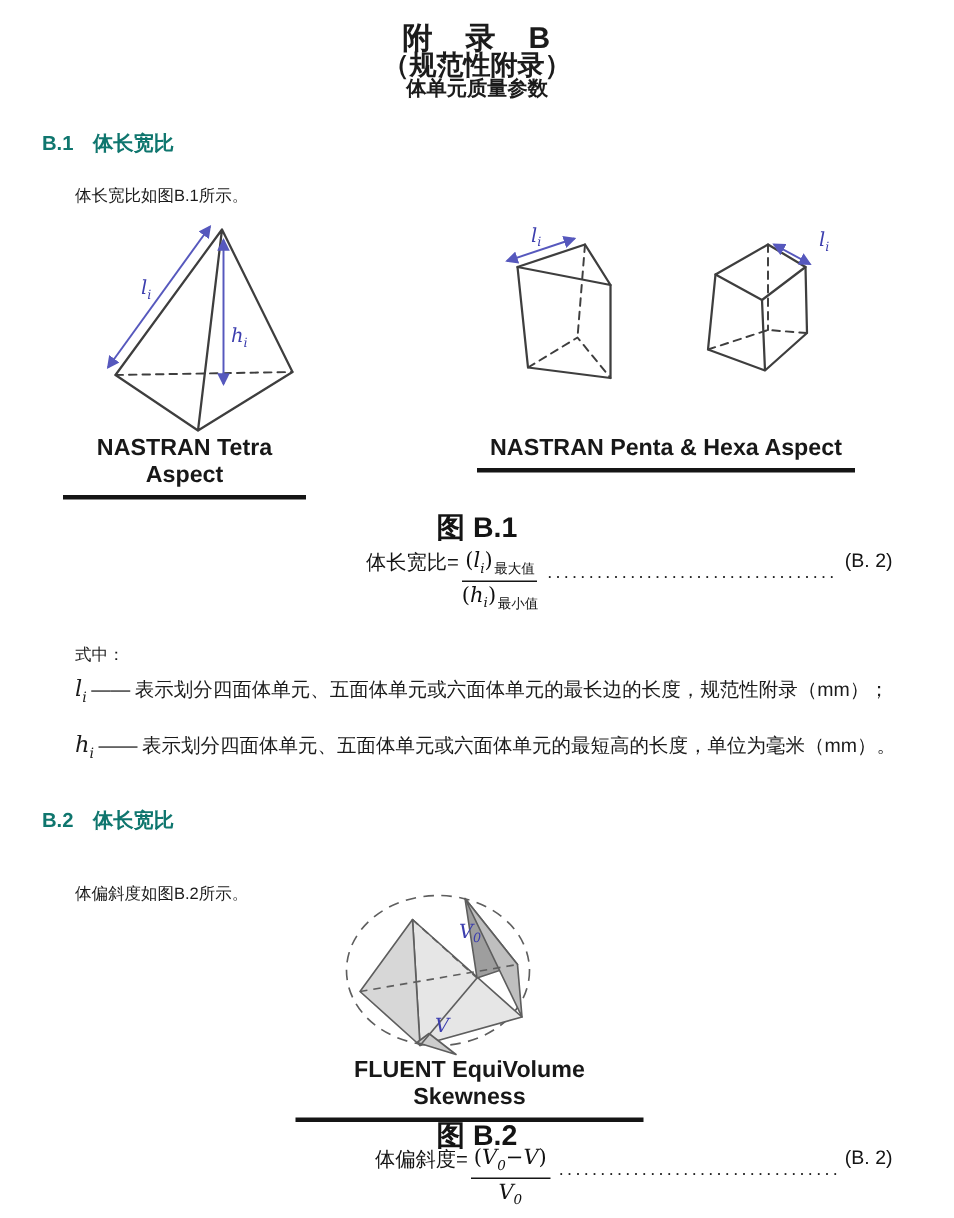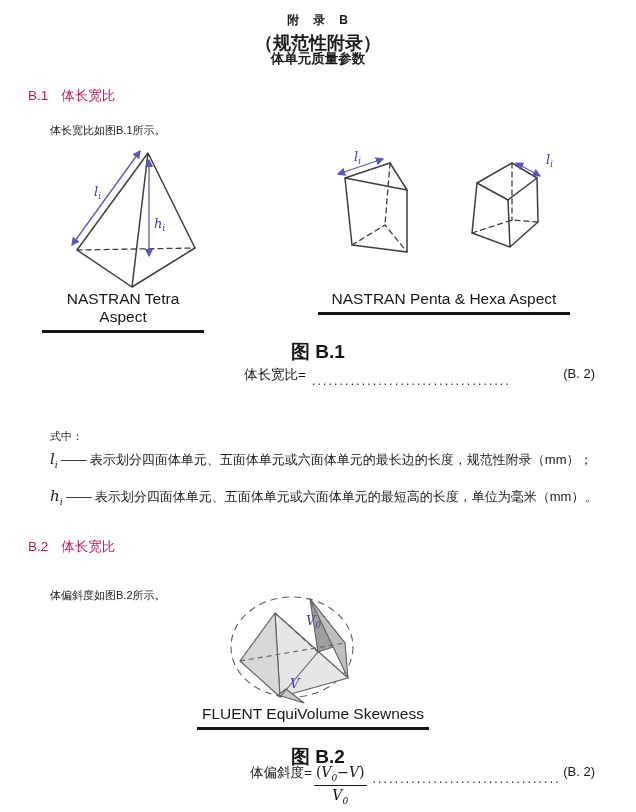--- a/index.html
+++ b/index.html
@@ -1,37 +1,37 @@
 <!DOCTYPE html>
 <html><head>
 <meta charset="utf-8">
 <style>
   *{box-sizing:border-box;margin:0;padding:0}
   html,body{width:636px;height:812px;background:#ffffff}
   body{font-family:"Liberation Sans",sans-serif;color:#1b1b1b;position:relative;overflow:hidden}
   .abs{position:absolute}
   .ctr{left:0;width:636px;text-align:center}
-  .title1{top:12px;font-size:12px;font-weight:bold;letter-spacing:1px}
+  .title1{top:12px;font-size:20px;font-weight:bold;letter-spacing:1px}
   .title2{top:31px;font-size:18px;font-weight:bold}
   .title3{top:50px;font-size:13.5px;font-weight:bold}
-  .sechead{font-size:13.5px;font-weight:normal;color:#be185d}
+  .sechead{font-size:13.5px;font-weight:bold;color:#0f766e}
   .sechead .no{margin-right:13px}
   #sec-b1{left:28px;top:87px}
   #sec-b2{left:28px;top:538px}
   .para{font-size:11px;color:#1b1b1b}
   #intro-b1{left:50px;top:123px}
   #intro-b2{left:50px;top:588px}
   #where{left:50px;top:429px}
   .defrow{left:50px;width:570px;font-size:13px;white-space:nowrap}
   #def-l{top:450px}
   #def-h{top:487px}
   .dvar{font-family:"DejaVu Serif",serif;font-style:italic;font-size:15px}
   .dvar sub{font-size:9.5px}
   .ddash{margin:0 3px}
-  .figcap{text-align:center;font-size:15.5px;font-weight:400;color:#181818;
+  .figcap{text-align:center;font-size:15.5px;font-weight:700;color:#181818;
           padding-bottom:4px;border-bottom:3px solid #151515}
   #cap-tetra{left:42px;top:290px;width:162px}
   #cap-penta{left:318px;top:290px;width:252px}
   #cap-fluent{left:197px;top:705px;width:232px}
   .figlabel{font-weight:bold;font-size:19px;color:#141414}
   #fig-b1{top:339px}
   #fig-b2{top:744px}
   .eq{display:flex;align-items:flex-start;color:#141414}
   #eq-b1{left:244px;top:366px;width:351px;height:50px}
   #eq-b2{left:250px;top:764px;width:345px;height:48px}
@@ -108,20 +108,24 @@
     </g>
     <line class="arrow" x1="206" y1="13" x2="230" y2="26" marker-start="url(#am2)" marker-end="url(#am2)"></line>
     <text class="svglbl" x="236" y="14"><tspan>l</tspan><tspan class="s" dy="3">i</tspan></text>
   </svg>
   <div class="abs figcap" id="cap-penta">NASTRAN Penta &amp; Hexa Aspect</div>
 
   <div class="abs ctr figlabel" id="fig-b1">图 B.1</div>
 
   <div class="abs eq" id="eq-b1">
     <span class="eqlhs">体长宽比=</span>
+    <span class="frac">
+      <span class="num"><span>(</span><span class="vit">l</span><sub class="vsub">i</sub><span>)</span><span class="qual">最大值</span></span>
+      <span class="den"><span>(</span><span class="vit">h</span><sub class="vsub">i</sub><span>)</span><span class="qual">最小值</span></span>
+    </span>
     <span class="dots">....................................</span>
     <span class="eqnum">(B. 2)</span>
   </div>
 
   <div class="abs para" id="where">式中：</div>
   <div class="abs para defrow" id="def-l">
     <span class="dvar"><span>l</span><sub>i</sub></span><span class="ddash">——</span><span>表示划分四面体单元、五面体单元或六面体单元的最长边的长度，规范性附录（mm）；</span>
   </div>
   <div class="abs para defrow" id="def-h">
     <span class="dvar"><span>h</span><sub>i</sub></span><span class="ddash">——</span><span>表示划分四面体单元、五面体单元或六面体单元的最短高的长度，单位为毫米（mm）。</span>

